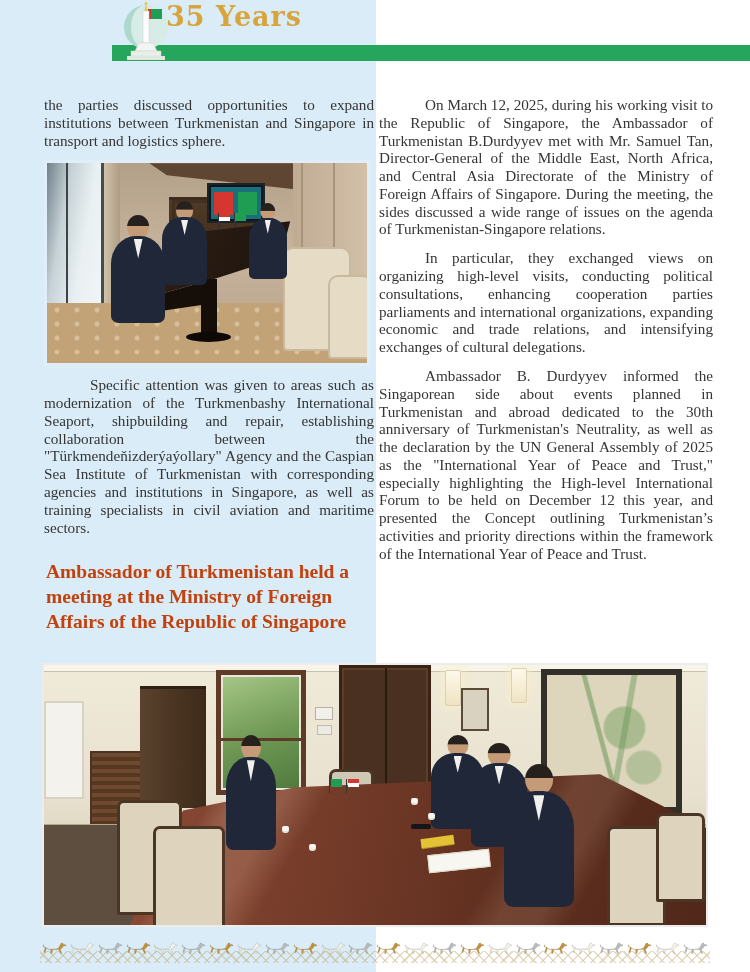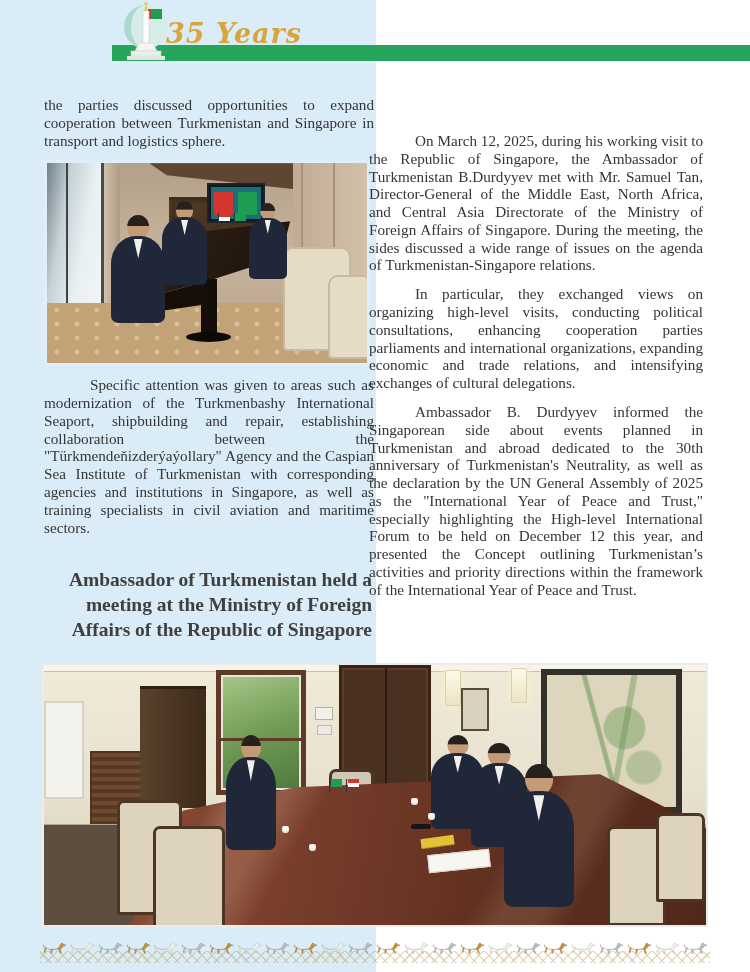--- a/index.html
+++ b/index.html
@@ -6,31 +6,31 @@
   .page{position:relative;width:750px;height:972px;background:#ffffff;overflow:hidden;
         font-family:"Liberation Serif", serif;color:#353535;}
   .left-panel-bg{position:absolute;left:0;top:0;width:376px;height:972px;background:#d9ecf7;}
 
   
   .green-bar{position:absolute;left:112px;top:45px;width:638px;height:16px;background:#26a55c;}
   .star-badge{position:absolute;left:38px;top:8px;width:78px;height:82px;}
   .star-badge svg{width:100%;height:100%;}
   .star-num{font:400 22px "Liberation Serif", serif;fill:#1e6e46;}
   .logo{position:absolute;left:121px;top:1px;width:50px;height:64px;}
-  .anniv{position:absolute;left:166px;top:18px;font-family:"DejaVu Serif", serif;
-         font-style:italic;font-weight:700;font-size:27px;color:#d8a43c;letter-spacing:1px;}
+  .anniv{position:absolute;left:166px;top:1px;font-family:"DejaVu Serif", serif;
+         font-weight:700;font-size:27px;color:#d8a43c;letter-spacing:1px;}
 
   
   .col{position:absolute;top:96px;}
   .col-left{left:44px;width:330px;}
-  .col-right{left:369px;width:334px;margin-top:36px;}
+  .col-right{left:379px;width:334px;}
   .col p{margin:0 0 11px 0;font-size:15.2px;line-height:1.17;text-align:justify;}
   .indent{text-indent:46px;}
-  .article-heading{margin:32px 2px 0 2px;font-size:19.5px;line-height:1.27;font-weight:bold;
-                   color:#404040;text-align:right;}
+  .article-heading{margin:24px 2px 0 2px;font-size:19.5px;line-height:1.27;font-weight:bold;
+                   color:#c2410c;text-align:left;}
 
   
   .photo{position:relative;overflow:hidden;}
   .photo *{position:absolute;}
   .photo1{width:320px;height:200px;margin:2px 0 10px 0;border:3px solid #dfeef8;background:#c2ad95;}
   .photo2{position:absolute;left:42px;top:663px;width:662px;height:260px;border:2px solid #ececec;background:#e9e3d3;}
 
   
   .p1-wall{inset:0;background:linear-gradient(180deg,#b3a089 0%,#c8b49d 45%,#bda990 75%,#b19c83 100%);}
   .p1-ceiling{top:0;right:0;width:68%;height:17%;background:#5e4632;clip-path:polygon(0 0,100% 0,100% 100%,8% 35%);}
@@ -131,21 +131,21 @@
       <circle cx="25" cy="2.5" r="1.6" fill="#e8c65a"></circle>
       <polygon points="18,42 32,42 36,50 14,50" fill="#f4f4f2" stroke="#cfcfcf" stroke-width="0.5"></polygon>
       <rect x="10" y="50" width="30" height="5" fill="#e9efe9" stroke="#cfd8cf" stroke-width="0.5"></rect>
       <rect x="6" y="55" width="38" height="4" fill="#dfe7df"></rect>
     </svg>
   </div>
 
   <div class="anniv">35 Years</div>
 
   <div class="col col-left">
-    <p>the parties discussed opportunities to expand cooperation between Turkmenistan and Singapore in transport and logistics sphere.</p>
+    <p>the parties discussed opportunities to expand institutions between Turkmenistan and Singapore in transport and logistics sphere.</p>
 
     <div class="photo photo1">
       <div class="p1-wall"></div>
       <div class="p1-ceiling"></div>
       <div class="p1-window"></div>
       <div class="p1-mullion"></div>
       <div class="p1-curtain"></div>
       <div class="p1-rightwall"></div>
       <div class="p1-seam" style="right:10%;"></div>
       <div class="p1-seam" style="right:20%;"></div>

